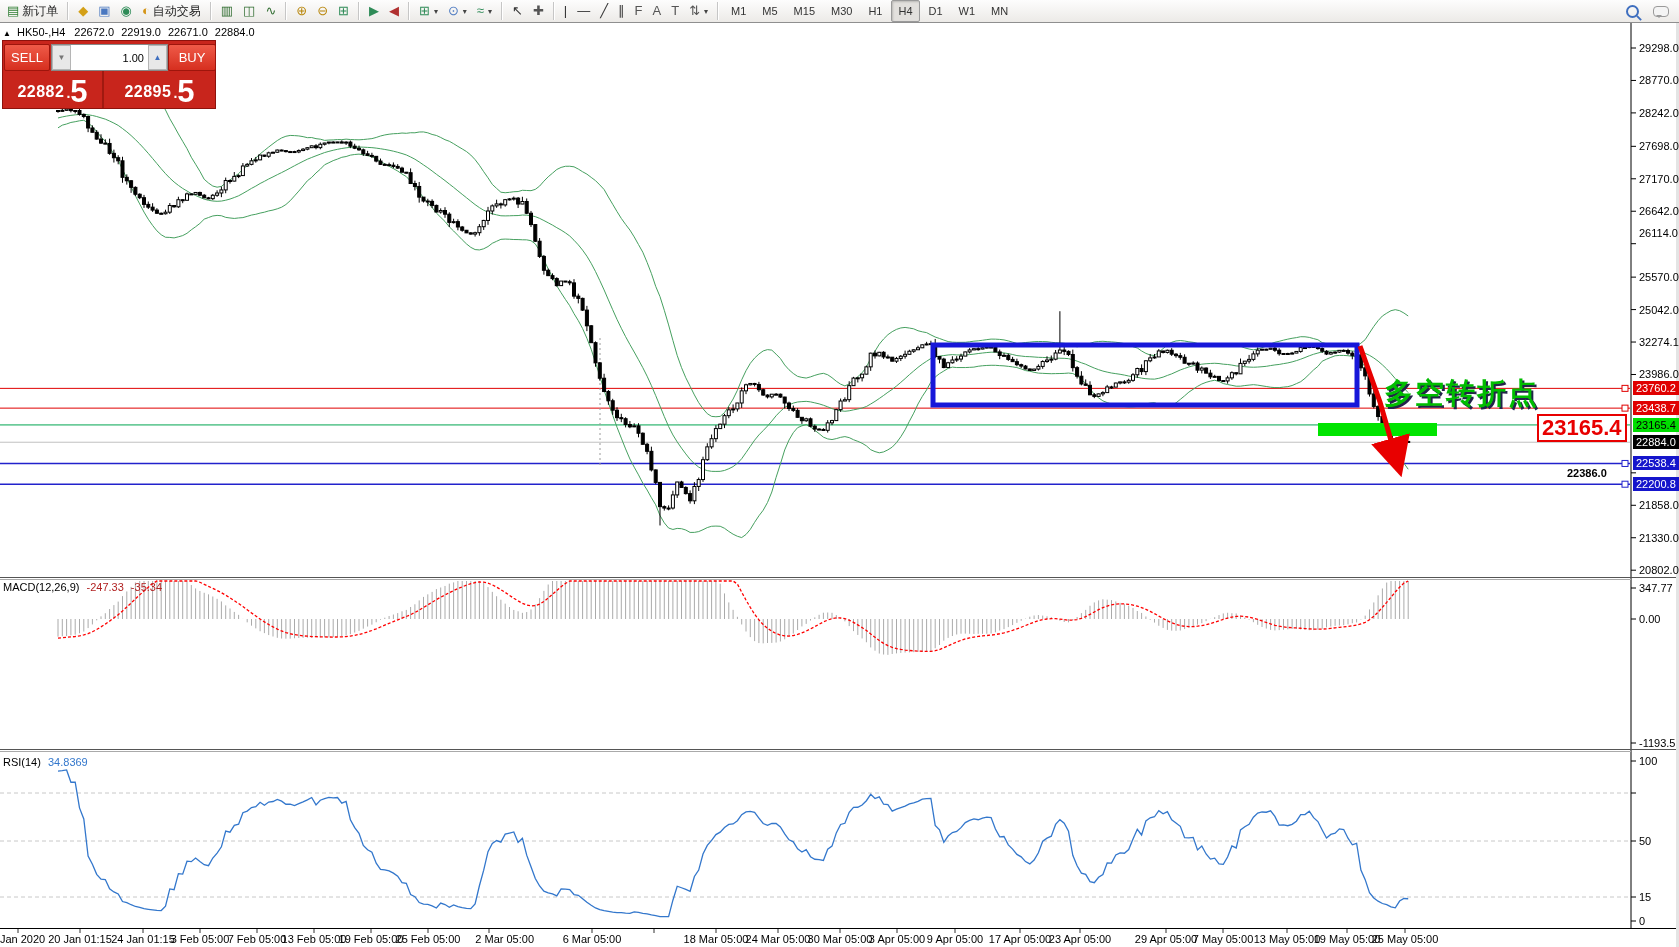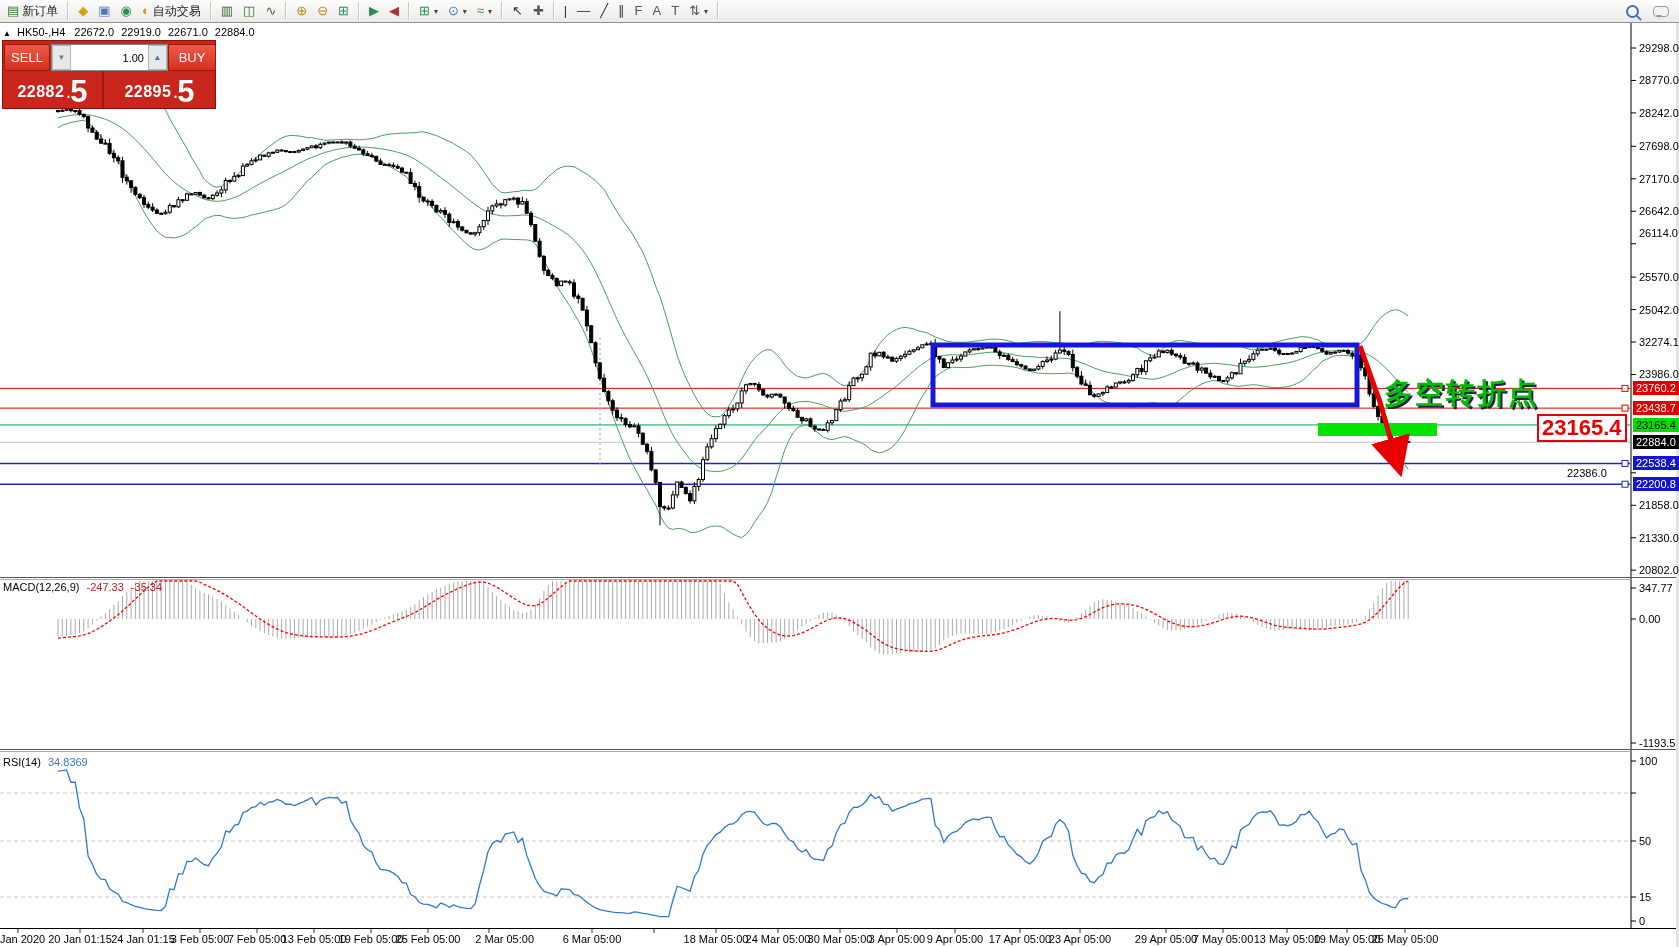--- a/index.html
+++ b/index.html
@@ -1195,20 +1195,31 @@
           </span>
           <span class="tb-btn">
             <span class="glyph" style="color: rgb(85, 85, 85);">T</span>
           </span>
           <span class="tb-btn">
             <span class="glyph" style="color: rgb(85, 85, 85);">⇅</span>
             <span class="dd">▾</span>
           </span>
         </span>
         <span class="tb-sep"></span>
+        <span class="tb-group">
+          <span class="tb-btn tf">M1</span>
+          <span class="tb-btn tf">M5</span>
+          <span class="tb-btn tf">M15</span>
+          <span class="tb-btn tf">M30</span>
+          <span class="tb-btn tf">H1</span>
+          <span class="tb-btn tf active">H4</span>
+          <span class="tb-btn tf">D1</span>
+          <span class="tb-btn tf">W1</span>
+          <span class="tb-btn tf">MN</span>
+        </span>
       </div>
     <div id="tb-right">
       <span class="mag"></span>
       <span class="chat"></span>
     </div>
   </div>
 
   <div id="symbol-line">
     <span class="tri">▲</span>
     <span>HK50-,H4</span>
@@ -1258,21 +1269,21 @@
       <div class="axis-lbl" style="left: 1639px; top: 74.4524px;">28770.0</div>
       <div class="axis-lbl" style="left: 1639px; top: 106.905px;">28242.0</div>
       <div class="axis-lbl" style="left: 1639px; top: 140.341px;">27698.0</div>
       <div class="axis-lbl" style="left: 1639px; top: 172.793px;">27170.0</div>
       <div class="axis-lbl" style="left: 1639px; top: 205.245px;">26642.0</div>
       <div class="axis-lbl" style="left: 1639px; top: 227px;">26114.0</div>
       <div class="axis-lbl" style="left: 1639px; top: 271.133px;">25570.0</div>
       <div class="axis-lbl" style="left: 1639px; top: 303.586px;">25042.0</div>
       <div class="axis-lbl" style="left: 1639px; top: 336.038px;">32274.1</div>
       <div class="axis-lbl" style="left: 1639px; top: 368.49px;">23986.0</div>
-      <div class="axis-lbl" style="left: 1567px; top: 466.831px;">22386.0</div>
+      <div class="axis-lbl" style="left: 1567px; top: 466.831px; font-weight: bold;">22386.0</div>
       <div class="axis-lbl" style="left: 1639px; top: 499.283px;">21858.0</div>
       <div class="axis-lbl" style="left: 1639px; top: 531.736px;">21330.0</div>
       <div class="axis-lbl" style="left: 1639px; top: 564.188px;">20802.0</div>
       <div class="axis-badge" style="left: 1633px; top: 381.369px; background: rgb(224, 0, 0); color: rgb(255, 255, 255); min-width: 42px;">23760.2</div>
       <div class="axis-badge" style="left: 1633px; top: 401.129px; background: rgb(224, 0, 0); color: rgb(255, 255, 255); min-width: 42px;">23438.7</div>
       <div class="axis-badge" style="left: 1633px; top: 417.927px; background: rgb(0, 221, 0); color: rgb(0, 0, 0); min-width: 42px;">23165.4</div>
       <div class="axis-badge" style="left: 1633px; top: 435.222px; background: rgb(0, 0, 0); color: rgb(255, 255, 255); min-width: 42px;">22884.0</div>
       <div class="axis-badge" style="left: 1633px; top: 456.464px; background: rgb(21, 21, 204); color: rgb(255, 255, 255); min-width: 42px;">22538.4</div>
       <div class="axis-badge" style="left: 1633px; top: 477.214px; background: rgb(21, 21, 204); color: rgb(255, 255, 255); min-width: 42px;">22200.8</div>
       <div class="axis-lbl" style="left: 1639px; top: 582px;">347.77</div>

